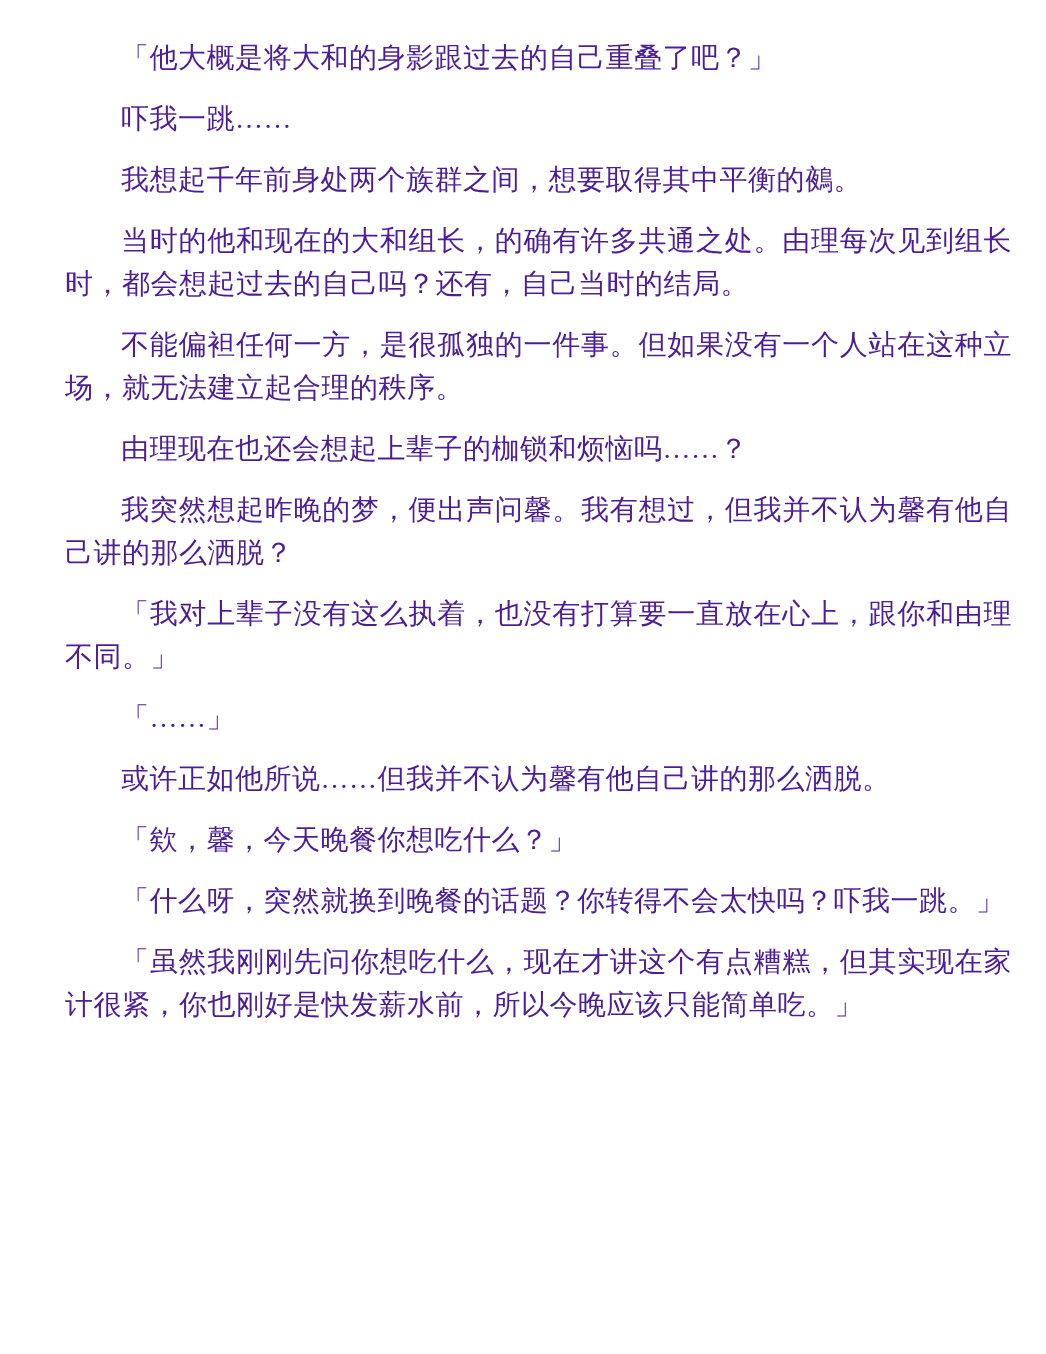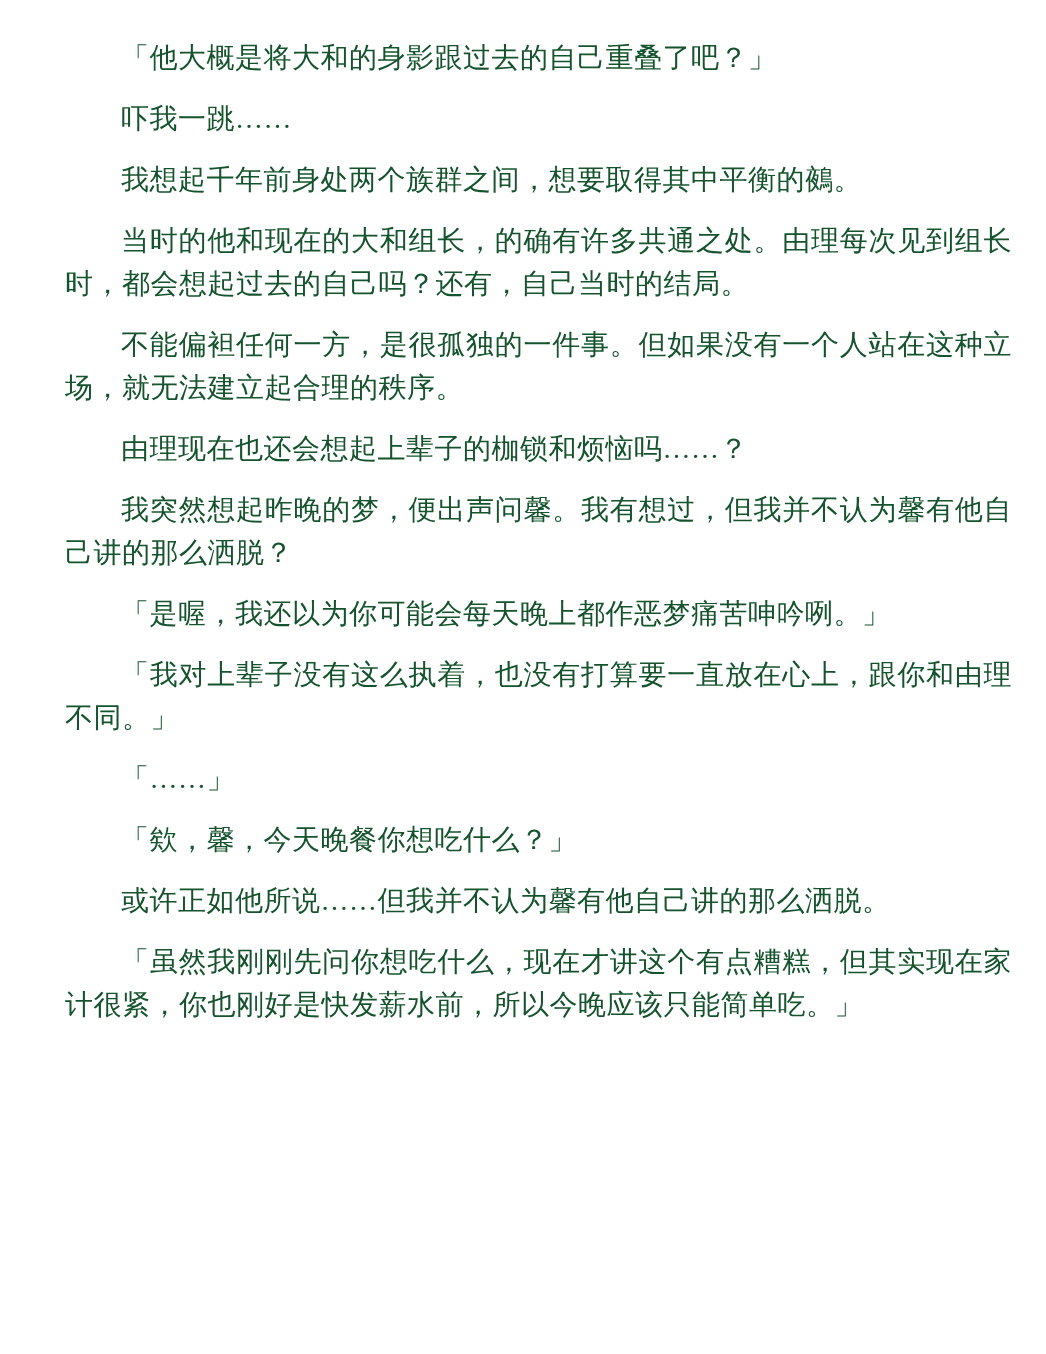--- a/index.html
+++ b/index.html
@@ -14,39 +14,39 @@
   }
   .page {
     box-sizing: border-box;
     width: 1046px;
     height: 1354px;
     padding: 36px 34px 40px 65px;
     background: #ffffff;
     font-family: "Liberation Serif", "DejaVu Serif", serif;
     font-size: 28px;
     line-height: 43px;
-    color: #14532d;
+    color: #4c1d95;
   }
   .page p {
     margin: 0 0 18px 0;
     text-indent: 2em;
     text-align: justify;
     letter-spacing: 0.5px;
   }
 </style>
 </head>
 <body>
 
 <div class="page">
   <p>「他大概是将大和的身影跟过去的自己重叠了吧？」</p>
   <p>吓我一跳……</p>
   <p>我想起千年前身处两个族群之间，想要取得其中平衡的鵺。</p>
   <p>当时的他和现在的大和组长，的确有许多共通之处。由理每次见到组长时，都会想起过去的自己吗？还有，自己当时的结局。</p>
   <p>不能偏袒任何一方，是很孤独的一件事。但如果没有一个人站在这种立场，就无法建立起合理的秩序。</p>
   <p>由理现在也还会想起上辈子的枷锁和烦恼吗……？</p>
   <p>我突然想起昨晚的梦，便出声问馨。我有想过，但我并不认为馨有他自己讲的那么洒脱？</p>
-  <p>「是喔，我还以为你可能会每天晚上都作恶梦痛苦呻吟咧。」</p>
   <p>「我对上辈子没有这么执着，也没有打算要一直放在心上，跟你和由理不同。」</p>
   <p>「……」</p>
+  <p>或许正如他所说……但我并不认为馨有他自己讲的那么洒脱。</p>
   <p>「欸，馨，今天晚餐你想吃什么？」</p>
-  <p>或许正如他所说……但我并不认为馨有他自己讲的那么洒脱。</p>
+  <p>「什么呀，突然就换到晚餐的话题？你转得不会太快吗？吓我一跳。」</p>
   <p>「虽然我刚刚先问你想吃什么，现在才讲这个有点糟糕，但其实现在家计很紧，你也刚好是快发薪水前，所以今晚应该只能简单吃。」</p>
 </div>
 
 </body></html>

